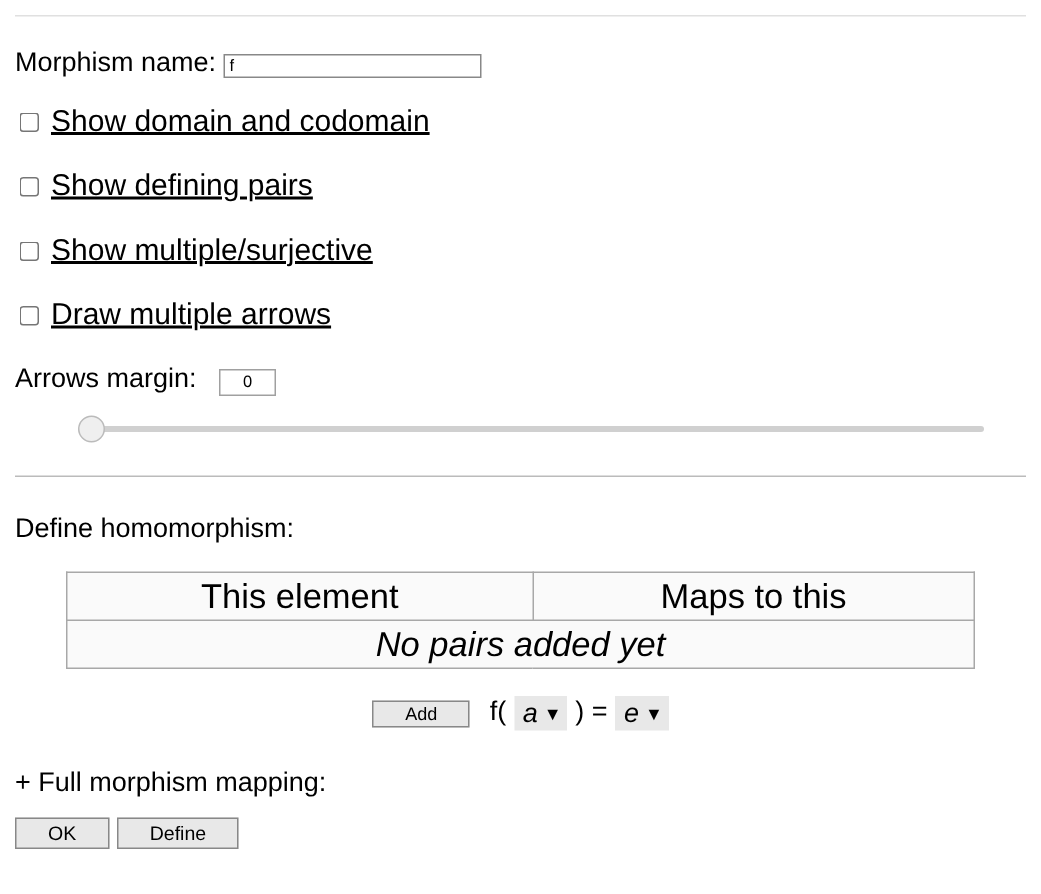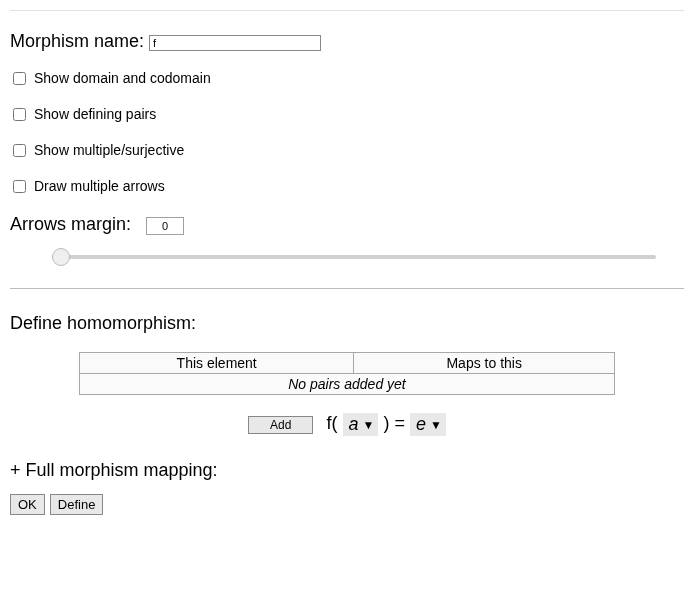--- a/index.html
+++ b/index.html
@@ -34,21 +34,22 @@
       margin: 0 0 20px 0;
       display: flex;
       align-items: center;
     }
     .check-row input[type="checkbox"] {
       margin: 0 8px 0 3px;
       width: 13px;
       height: 13px;
     }
     .check-label {
-      font-size: 14px;
+      font-size: 20px;
+      text-decoration: underline;
     }
     .margin-row {
       margin: 0 0 8px 0;
     }
     .margin-label {
       font-size: 18px;
     }
     .margin-input {
       font-family: Arial, Helvetica, sans-serif;
       font-size: 11px;
@@ -89,24 +90,24 @@
     }
     hr {
       border: none;
       border-top: 1px solid #bbb;
       margin: 0 0 24px 0;
     }
     .define-label {
       margin-bottom: 18px;
     }
     table.pairs {
-      width: 536px;
+      width: 606px;
       margin: 0 auto 18px auto;
       border-collapse: collapse;
-      font-size: 14px;
+      font-size: 23px;
     }
     table.pairs th, table.pairs td {
       border: 1px solid #a8a8a8;
       padding: 2px 6px;
       text-align: center;
       font-weight: normal;
     }
     table.pairs td.empty {
       font-style: italic;
       background: #fafafa;
@@ -151,21 +152,21 @@
       margin-bottom: 12px;
     }
     .btn-row {
       margin-bottom: 10px;
     }
     .ui-btn {
       font-family: Arial, Helvetica, sans-serif;
       font-size: 13px;
       background: #e8e8e8;
       border: 1px solid #888;
-      padding: 2px 7px;
+      padding: 2px 21px;
       cursor: pointer;
     }
   </style>
 </head>
 <body>
 
 <div class="top-border"></div>
 
 <div class="field-row">
   <span class="name-label">Morphism name:</span>

